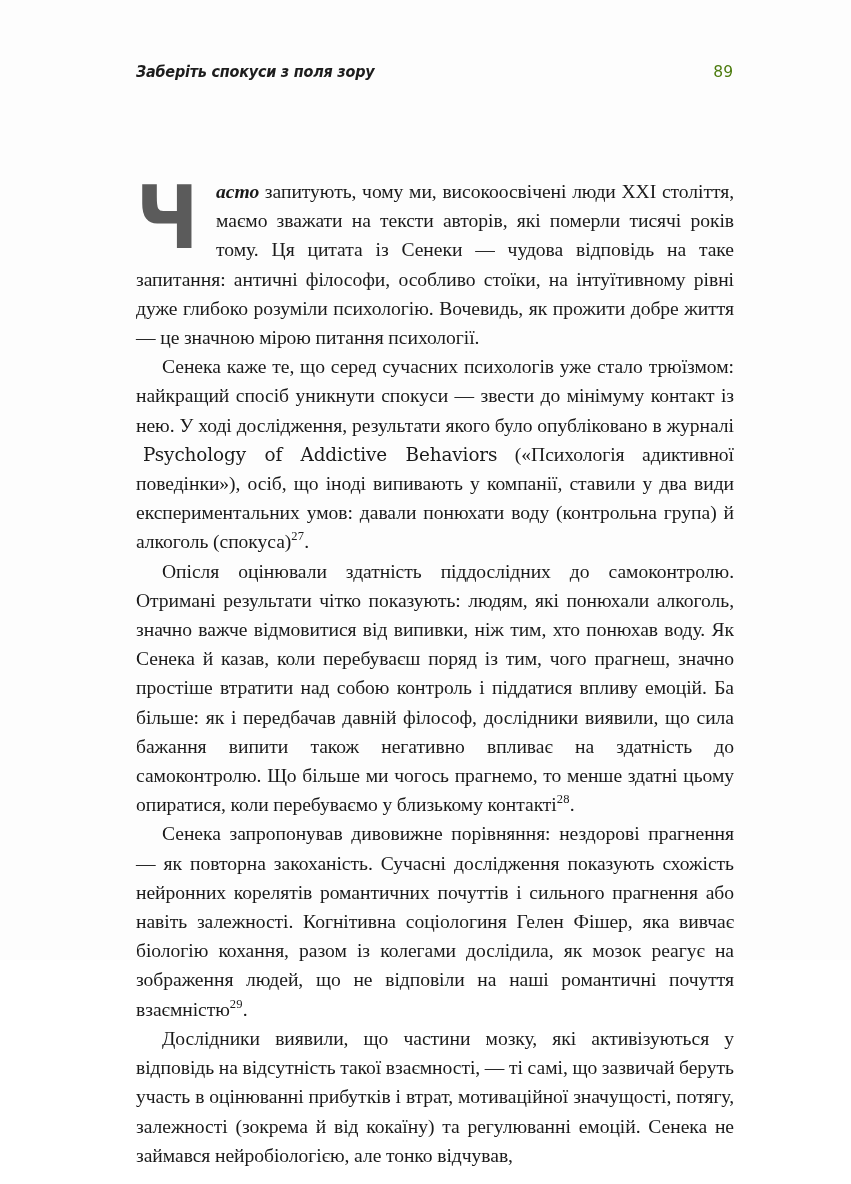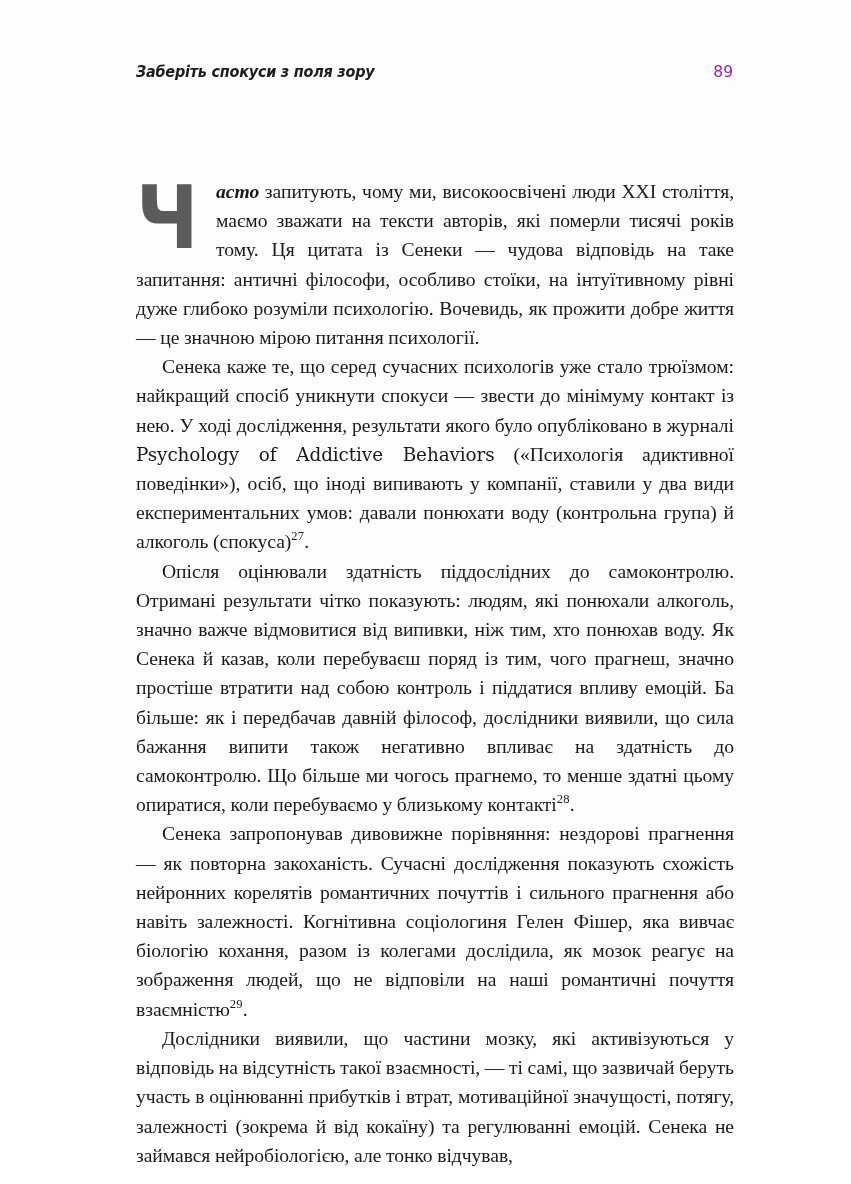--- a/index.html
+++ b/index.html
@@ -43,21 +43,21 @@
     letter-spacing: -0.25px;
     color: #1d1d1d;
     transform: scaleX(0.93);
     transform-origin: left center;
     white-space: nowrap;
   }
   .running-head-folio {
     font-family: "DejaVu Sans", "Liberation Sans", sans-serif;
     font-size: 15.5px;
     font-weight: 400;
-    color: #a21caf;
+    color: #4d7c0f;
     white-space: nowrap;
   }
 
   
   .textblock {
     position: absolute;
     left: 136px;
     top: 177px;
     width: 598px;
   }
@@ -92,20 +92,21 @@
   }
   .lead-bold {
     font-weight: 700;
     font-style: italic;
   }
 
   .journal {
     font-family: "DejaVu Serif", "Liberation Serif", serif;
     font-size: 18.4px;
     letter-spacing: -0.1px;
+    margin-left: 7px;
   }
 
   sup.fn {
     font-size: 0.64em;
     vertical-align: super;
     line-height: 0;
     letter-spacing: 0.2px;
   }
 </style>
 </head>

